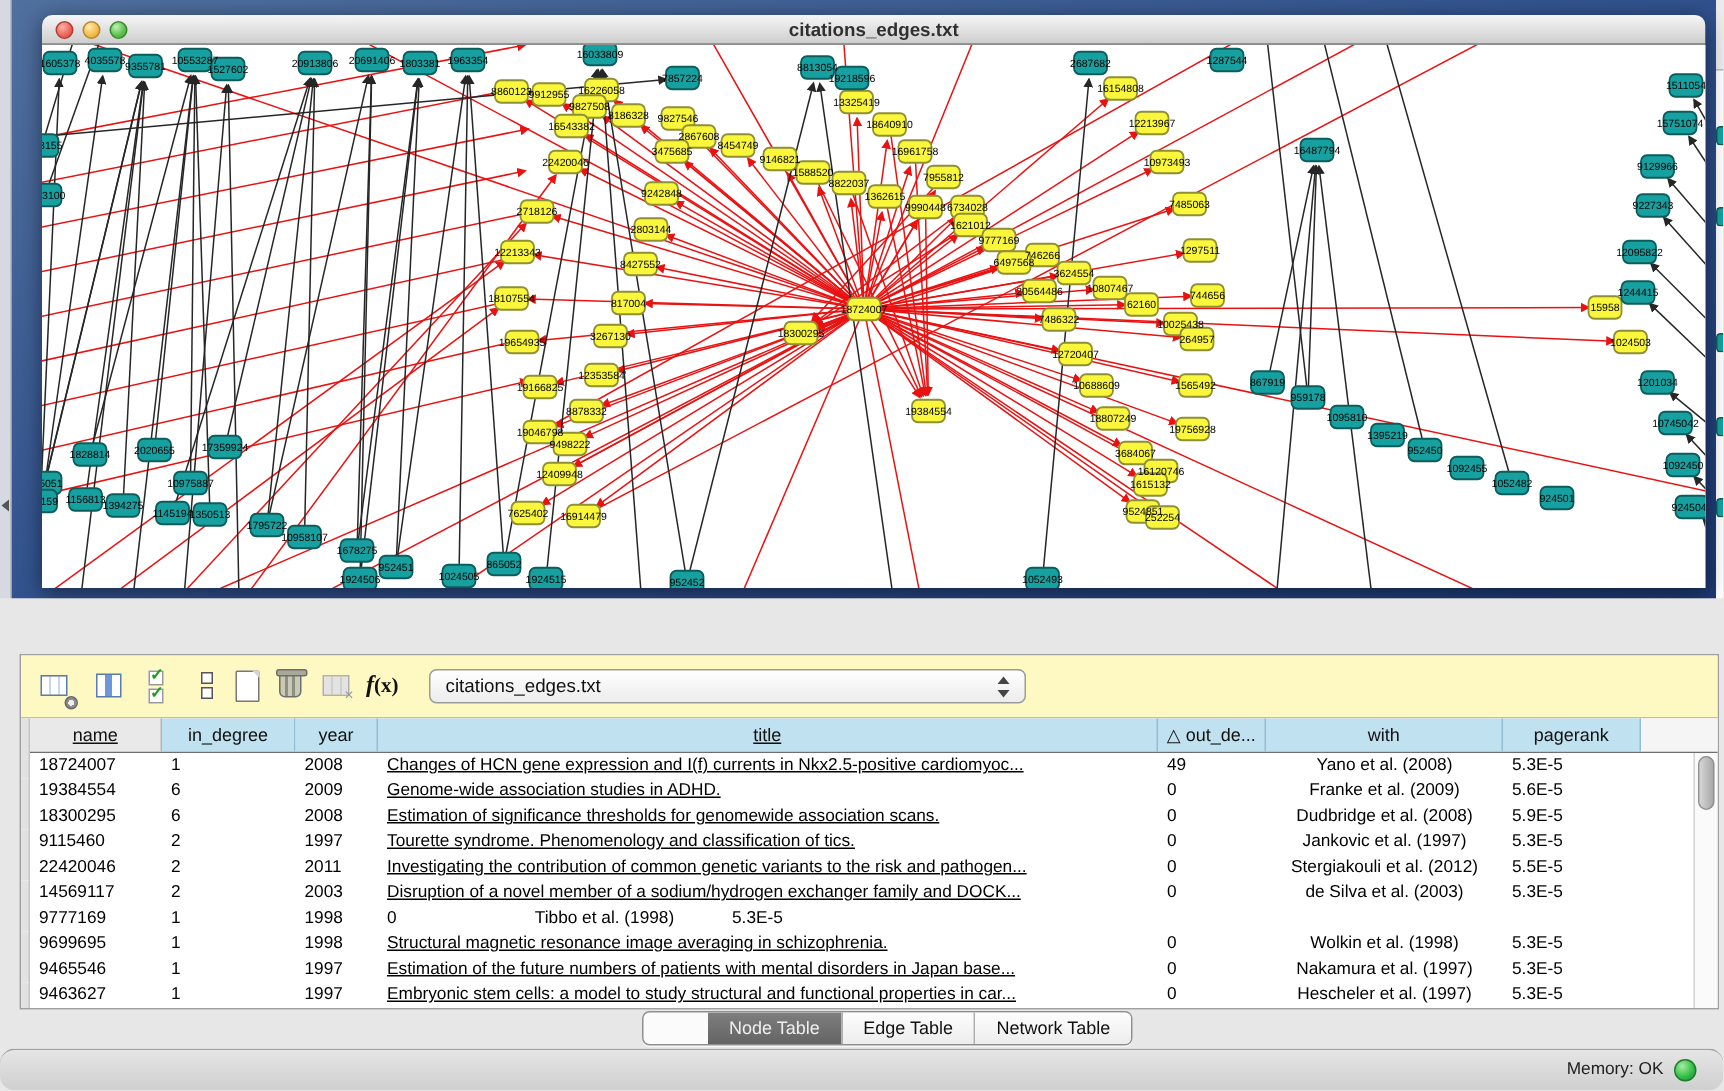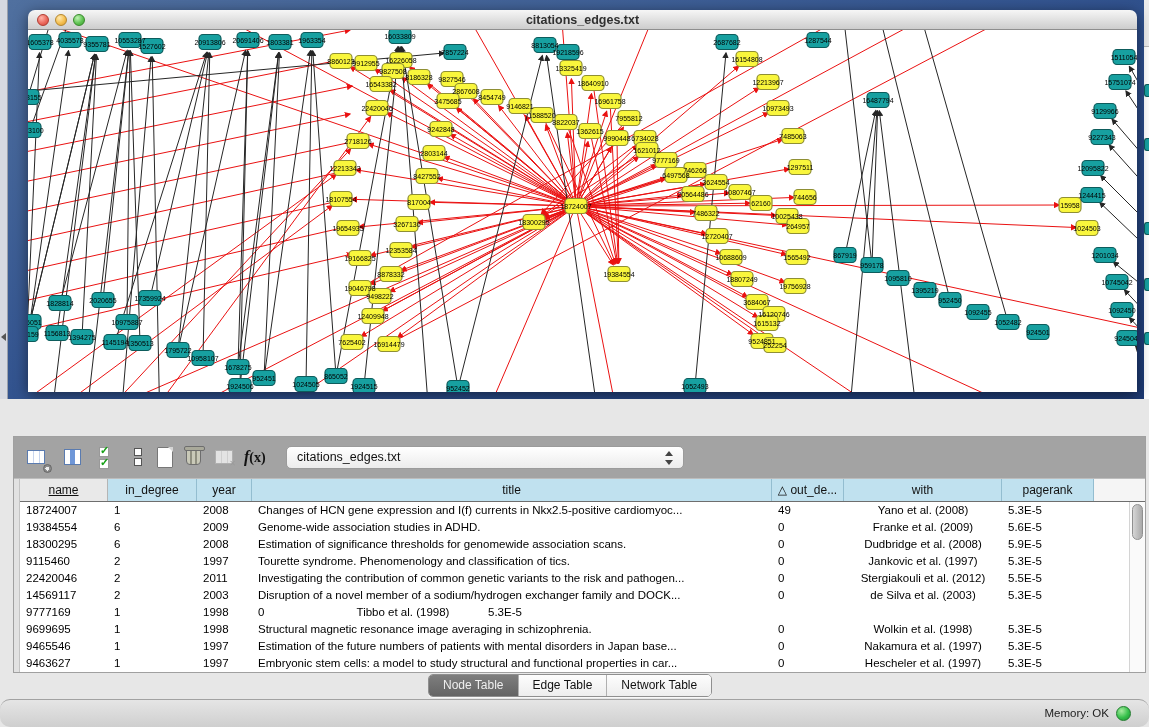--- a/index.html
+++ b/index.html
@@ -34,21 +34,21 @@
                 background:linear-gradient(#f1f1f1,#e0e0e0);border-bottom:1px solid #bcbcbc;box-sizing:border-box;}
   .panel-title{position:absolute;left:10px;top:0;height:24px;line-height:24px;font-size:12.5px;color:#222;}
   .float-btn{position:absolute;right:40px;top:5px;width:13px;height:13px;}
   .float-btn .sq{position:absolute;left:2px;top:2px;width:8px;height:8px;border:1px solid #8a8a5a;background:#f4f4e8;}
   .float-btn .b1{position:absolute;right:-1px;top:-1px;width:4px;height:4px;background:#274a85;}
   .float-btn .b2{position:absolute;left:-1px;bottom:-1px;width:4px;height:4px;background:#274a85;}
   .close-btn{position:absolute;right:14px;top:3px;width:16px;height:16px;font-size:14px;font-weight:bold;
              color:#1a1a1a;text-align:center;line-height:16px;cursor:default;}
   .table-container{position:absolute;left:13px;top:37px;width:1133px;height:237px;
                    border:1px solid #a0a0a0;background:#fff;box-sizing:border-box;}
-  .toolbar{position:absolute;left:0;top:0;width:100%;height:42px;background:#a3a3a3;border-bottom:1px solid #bdbdbd;box-sizing:border-box;}
+  .toolbar{position:absolute;left:0;top:0;width:100%;height:42px;background:#fef9c3;border-bottom:1px solid #bdbdbd;box-sizing:border-box;}
   .tb-btn{position:absolute;top:8px;width:26px;height:26px;}
   
   .ic-grid{position:absolute;left:3px;top:5px;width:18px;height:14px;border:1px solid #5a7bb0;background:
            repeating-linear-gradient(90deg,#fff 0 5px,#c9d6ee 5px 6px),linear-gradient(#9db8e8,#9db8e8);background-size:100% 100%,100% 4px;background-repeat:no-repeat,no-repeat;box-sizing:border-box;}
   .ic-gear{position:absolute;right:-2px;bottom:-2px;width:9px;height:9px;border-radius:50%;
            background:radial-gradient(circle at 50% 50%,#eee 0 2px,#8c8c8c 2px 4px,#6d6d6d 4px);border:1px solid #666;box-sizing:border-box;}
   .ic-cols{position:absolute;left:4px;top:4px;width:17px;height:16px;border:1px solid #5a7bb0;background:
            linear-gradient(90deg,#fff 0 5px,#6f97d8 5px 10px,#fff 10px);box-sizing:border-box;}
   .ic-check{position:absolute;left:3px;top:2px;font-size:11px;line-height:10px;color:#19a019;font-weight:bold;}
   .ic-check .bx{display:block;position:relative;width:8px;height:8px;border:1px solid #999;background:#fff;margin-bottom:2px;}
@@ -75,31 +75,31 @@
   .hcell{height:22px;line-height:22px;font-size:12px;color:#111;text-align:center;background:#c0e1ef;
          border-right:1px solid #93bdd0;box-sizing:border-box;overflow:hidden;white-space:nowrap;}
   .hcell.gray{background:#e9e9e9;border-right:1px solid #b5b5b5;text-decoration:underline;}
   .hcell.filler{background:#f5f5f5;border-right:none;flex:1;}
   .tbody{position:absolute;left:0;top:65px;width:1116px;height:170px;overflow:hidden;background:#fff;}
   .trow{display:flex;height:17px;}
   .cell{height:17px;line-height:17px;font-size:11.5px;color:#000;overflow:hidden;white-space:nowrap;
         padding-left:6px;box-sizing:border-box;}
   .w-gutter{width:6px;padding:0;background:#e2e2e2;border-right:1px solid #c4c4c4;height:23px;}
   .tbody .w-gutter{height:17px;}
-  .w-name{width:88px;}.w-in_degree{width:89px;}.w-year{width:55px;}.w-title{width:520px;}
+  .w-name{width:88px;}.w-in_degree{width:89px;}.w-year{width:55px;}.w-title{width:520px;text-decoration:underline;}
   .w-out_degree{width:72px;}.w-short{width:158px;text-align:center;padding-left:0;}.w-pagerank{width:92px;}
   .vscroll{position:absolute;right:0;top:65px;width:16px;height:170px;background:#fafafa;border-left:1px solid #d4d4d4;box-sizing:border-box;}
   .vthumb{position:absolute;left:2px;top:2px;width:11px;height:36px;border:1px solid #8f8f8f;border-radius:6px;
           background:linear-gradient(90deg,#d6d6d6,#a9a9a9);box-sizing:border-box;}
   
   .seg{position:absolute;left:428px;top:275px;height:21px;display:flex;border:1px solid #8f8f8f;border-radius:5px;
        overflow:hidden;background:#fbfbfb;box-shadow:0 1px 0 rgba(255,255,255,.7);}
   .seg .s{height:21px;line-height:21px;font-size:12px;padding:0 14px;color:#111;border-right:1px solid #b0b0b0;background:linear-gradient(#fdfdfd,#ededed);}
   .seg .s:last-child{border-right:none;}
-  .seg .s.sel{background:linear-gradient(#7e7e7e,#646464);color:#efefef;}
+  .seg .s.sel{background:linear-gradient(#7e7e7e,#646464);color:#efefef;margin-left:43px;}
   
   .statusbar{position:absolute;left:0;top:300px;width:100%;height:28px;
              background:linear-gradient(#e5e5e5,#cfcfcf);border-top:1px solid #a2a2a2;box-sizing:border-box;border-radius:10px;}
   .mem-label{position:absolute;right:40px;top:0;height:27px;line-height:27px;font-size:11.5px;color:#222;}
   .mem-dot{position:absolute;right:18px;top:6px;width:15px;height:15px;border-radius:50%;
            background:radial-gradient(circle at 35% 30%,#a8eba0,#35c04a 55%,#1f8c33);border:1px solid #1f7c2c;box-sizing:border-box;}
 </style>
 </head>
 <body>
 

